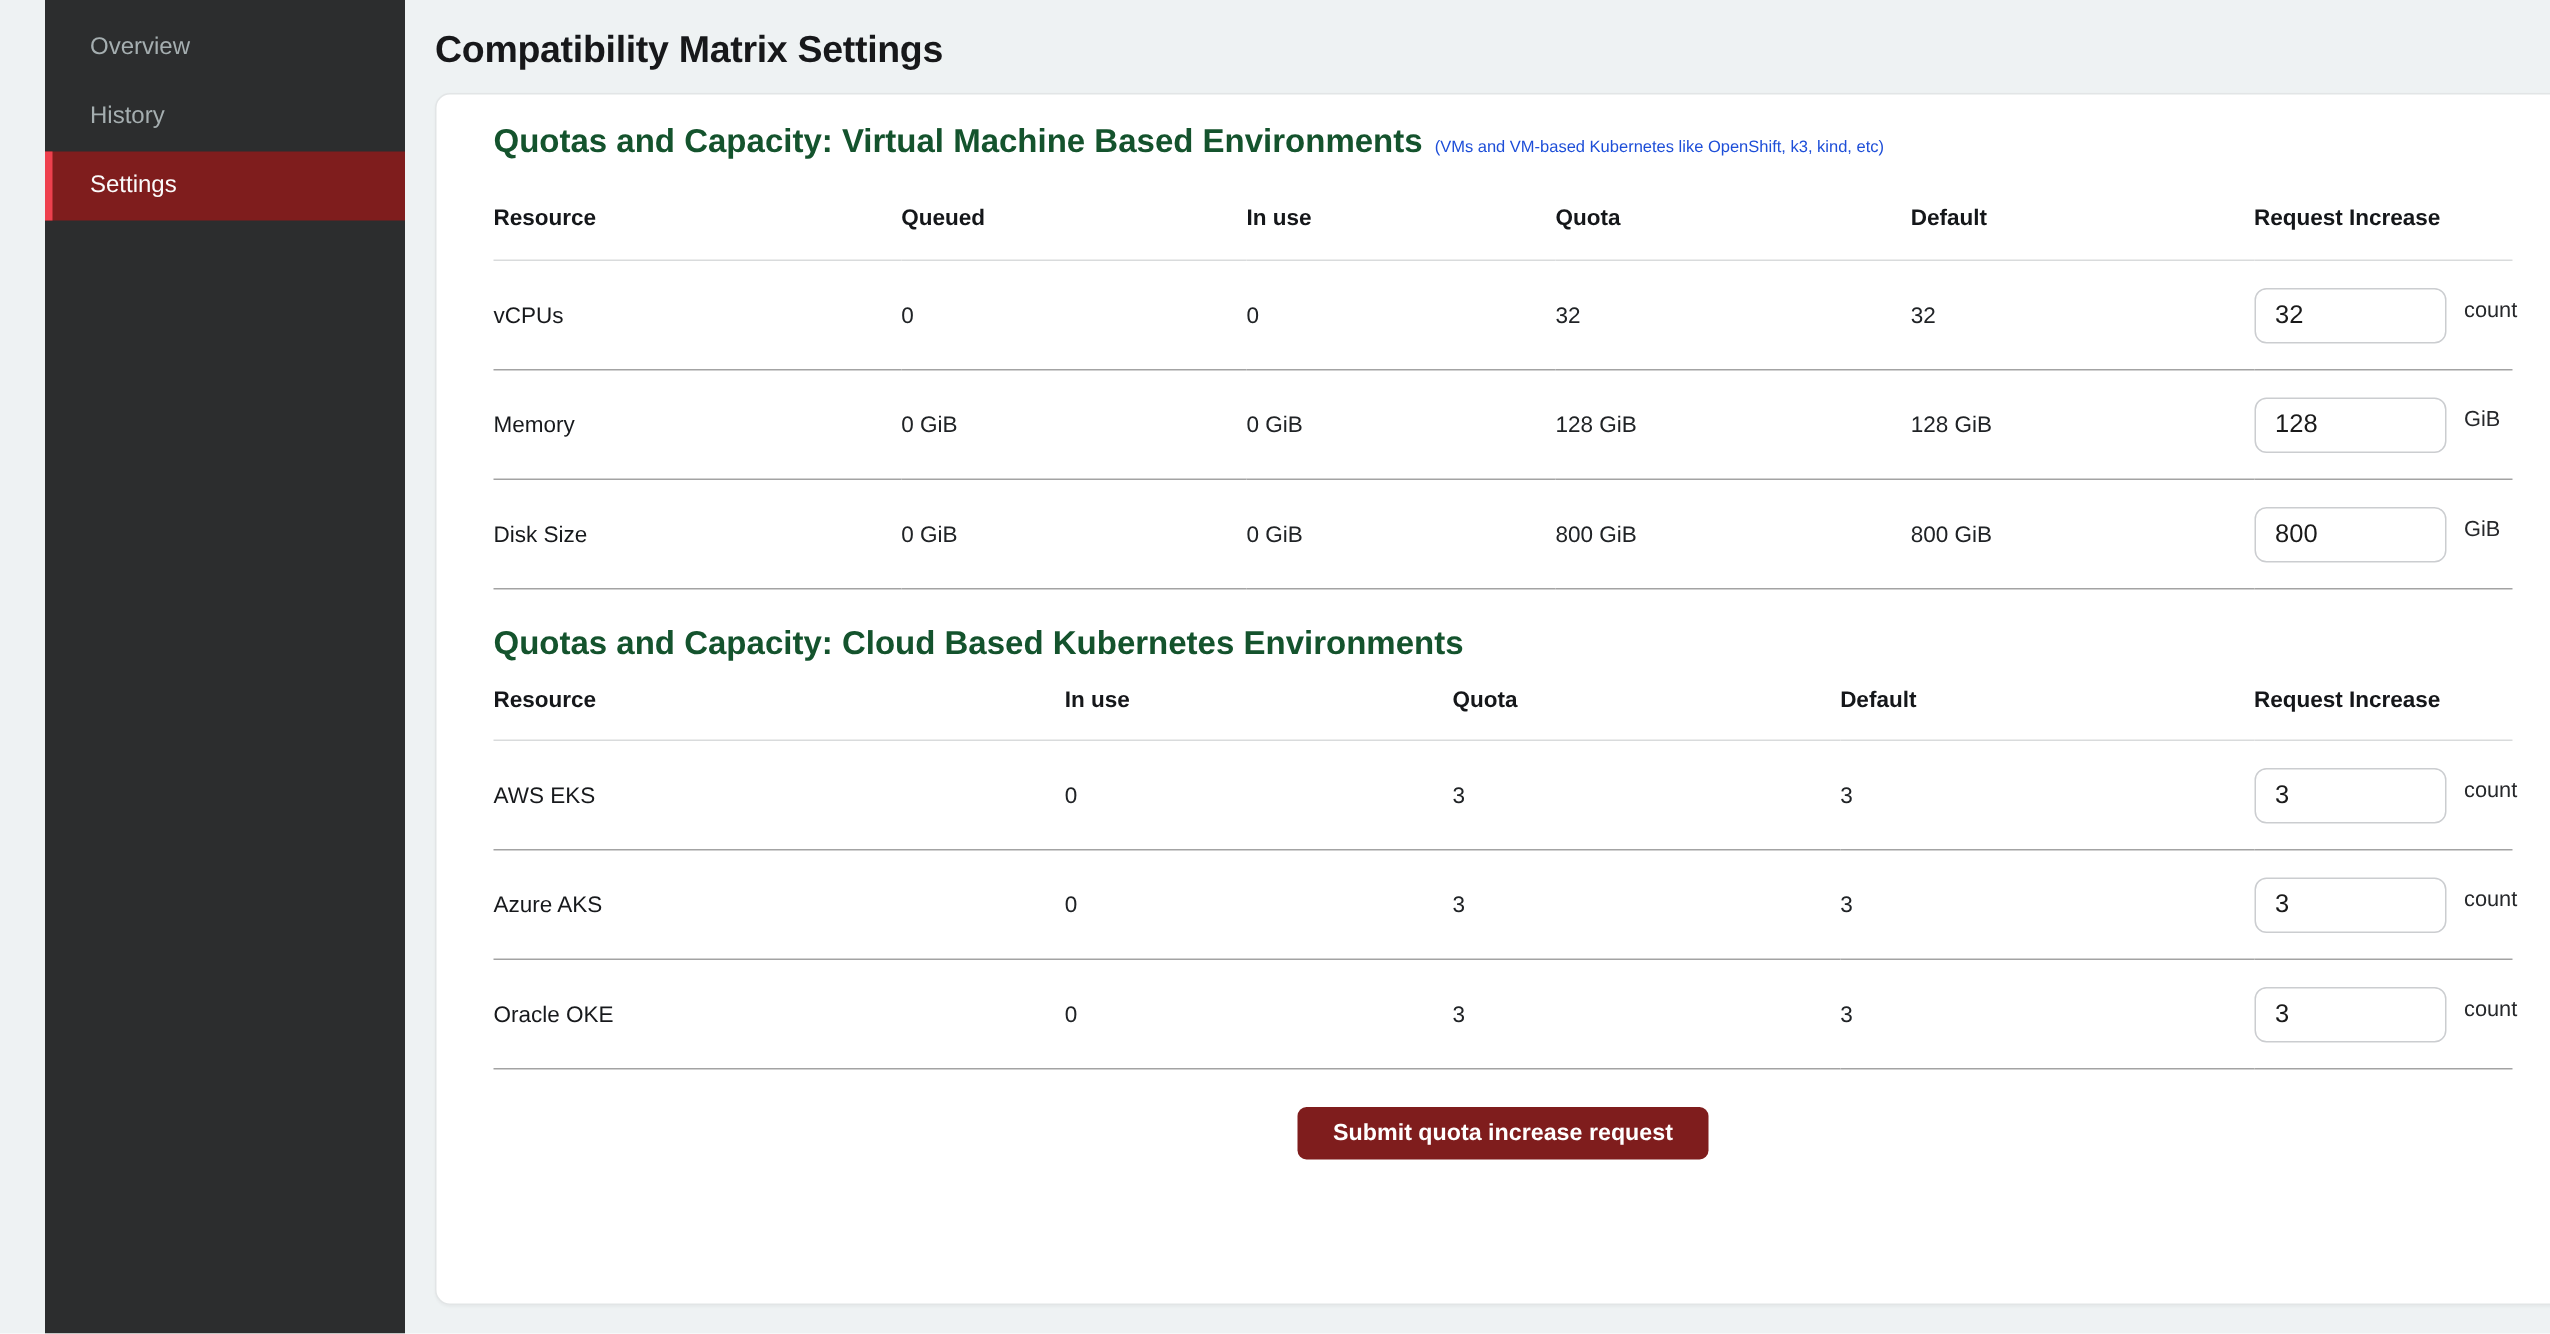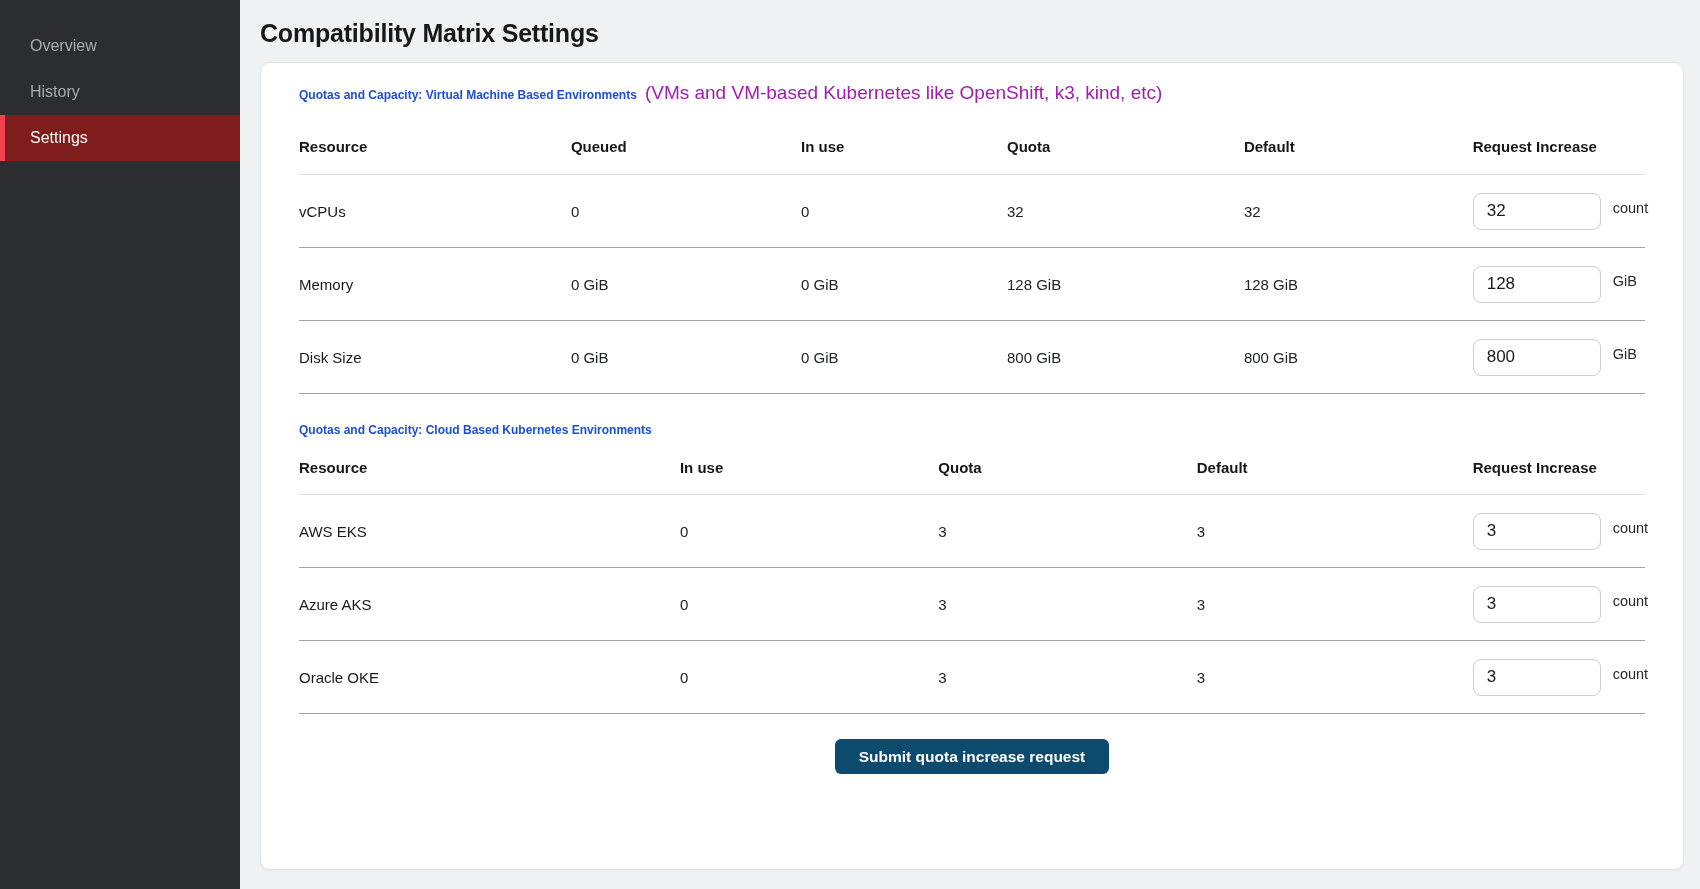--- a/index.html
+++ b/index.html
@@ -9,22 +9,23 @@
     font-family:"Liberation Sans", sans-serif;
     background:#eef2f3;
     color:#1b1e21;
     overflow:hidden;
   }
 
   
   .sidebar {
     width:240px; flex-shrink:0;
     background:#2c2d2e;
-    padding-top:23px;
+    padding-top:9px;
     height:889px;
+    margin-left:30px;
   }
   .nav-item {
     height:46px;
     display:flex; align-items:center;
     padding-left:25px;
     border-left:5px solid transparent;
     font-size:16px;
     color:#a5aeb0;
     cursor:pointer;
   }
@@ -45,24 +46,24 @@
     width:1424px; height:808px;
     background:#ffffff;
     border:1px solid #e2e5e6;
     border-radius:10px;
     box-shadow:0 1px 2px rgba(0,0,0,0.04);
     padding:19px 38px 0 38px;
   }
 
   .section-title-row { display:flex; align-items:baseline; }
   .section-title {
-    font-size:12px; font-weight:700; color:#1d4ed8; line-height:24px;
+    font-size:22px; font-weight:700; color:#14532d; line-height:24px;
   }
   .section-subtitle {
-    font-size:19px; color:#a21caf; margin-left:8px; font-weight:400;
+    font-size:11px; color:#1d4ed8; margin-left:8px; font-weight:400;
   }
   .section-title-row.second { margin-top:24px; }
 
   table { width:100%; border-collapse:collapse; table-layout:fixed; }
   th {
     text-align:left;
     font-size:15px; font-weight:700; color:#15171a;
     padding:32px 0 20px 0;
     border-bottom:1px solid #d9dbdc;
     line-height:15px;
@@ -84,21 +85,21 @@
     padding-left:13px;
     font-size:17px; color:#1a1a1a;
     font-family:"Liberation Sans", sans-serif;
     background:#fff;
     outline:none;
   }
   .unit-label { font-size:14.5px; color:#26282b; position:relative; top:-3px; }
 
   .button-row { text-align:center; padding-top:25px; }
   .submit-btn {
-    background:#0c4a6e; color:#ffffff;
+    background:#7f1d1d; color:#ffffff;
     border:none; border-radius:6px;
     height:35px; padding:0 24px;
     font-size:15.5px; font-weight:700;
     font-family:"Liberation Sans", sans-serif;
     cursor:pointer;
   }
 </style>
 </head>
 <body>
 

